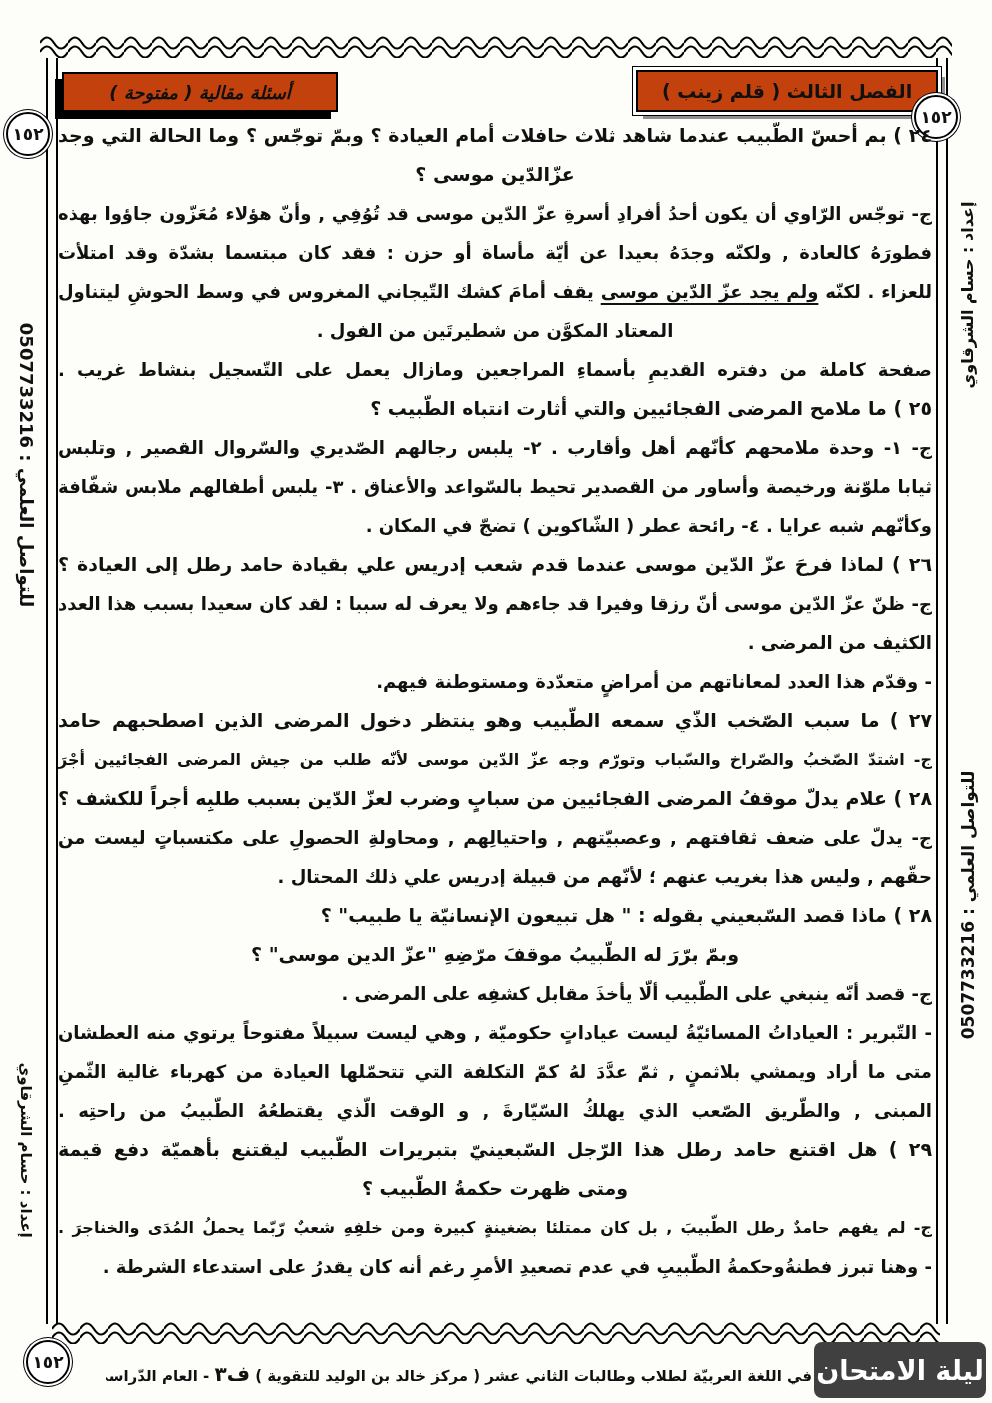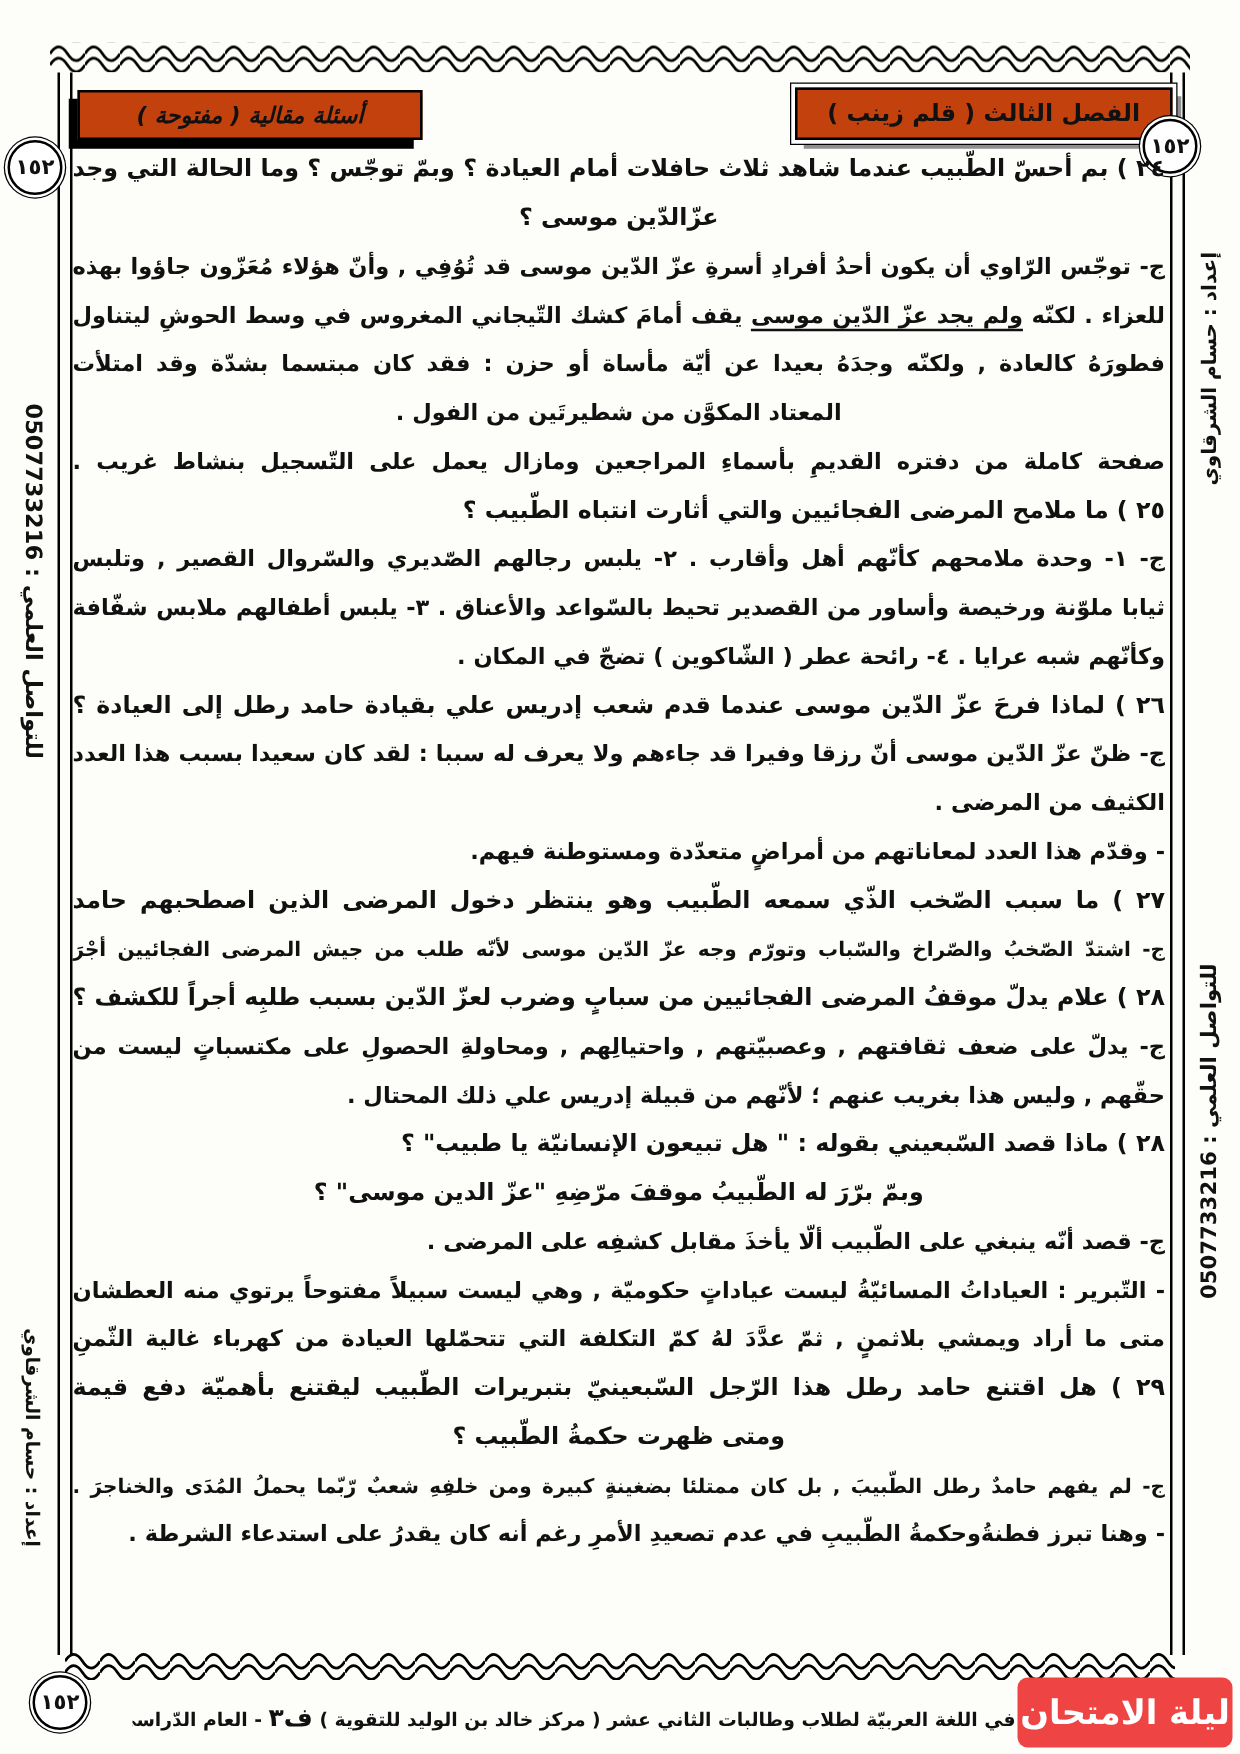--- a/index.html
+++ b/index.html
@@ -50,21 +50,21 @@
   .q{font-size:19px;}
   .a{font-size:18px;}
   .small{font-size:16px;}
   .fill{text-align:justify;text-align-last:justify;text-justify:inter-word;}
   .center{text-align:left;text-align-last:center;}
   .u{text-decoration:underline;text-decoration-thickness:2px;text-underline-offset:5px;}
   
   .footer-line{position:absolute;top:1352px;left:106px;width:706px;text-align:center;
     font-weight:bold;font-size:15px;line-height:44px;white-space:nowrap;overflow:hidden;}
   .footer-line .f3{font-size:20px;}
-  .brand{position:absolute;right:6px;top:1342px;width:172px;height:56px;background:#ef4444;
+  .brand{position:absolute;right:6px;top:1342px;width:172px;height:56px;background:#404040;
     color:#fff;border-radius:8px;display:flex;align-items:center;justify-content:center;
     font-size:27px;font-weight:bold;}
 </style>
 </head>
 <body>
 
 <div class="page">
 
   <svg class="wave wave-top" width="912" height="24" viewBox="0 0 912 24" preserveAspectRatio="none">
     <defs>
@@ -98,42 +98,43 @@
 
   <div class="vtext v-right-top">إعداد : حسام الشرقاوي</div>
   <div class="vtext v-right-bottom">للتواصل العلمي : 0507733216</div>
   <div class="vtext v-left-top">للتواصل العلمي : 0507733216</div>
   <div class="vtext v-left-bottom">إعداد : حسام الشرقاوي</div>
 
   <div class="content">
     <div class="ln q fill">٢٤ ) بم أحسّ الطّبيب عندما شاهد ثلاث حافلات أمام العيادة ؟ وبمّ توجّس ؟ وما الحالة التي وجد عليها</div>
     <div class="ln q center">عزّالدّين موسى ؟</div>
     <div class="ln a fill">ج- توجّس الرّاوي أن يكون أحدُ أفرادِ أسرةِ عزّ الدّين موسى قد تُوُفِي , وأنّ هؤلاء مُعَزّون جاؤوا بهذه الكثافة</div>
+    <div class="ln a fill">فطورَهُ كالعادة , ولكنّه وجدَهُ بعيدا عن أيّة مأساة أو حزن : فقد كان مبتسما بشدّة وقد امتلأت</div>
     <div class="ln a fill"><span>للعزاء . لكنّه </span><span class="u">ولم يجد عزّ الدّين موسى</span><span> يقف أمامَ كشك التّيجاني المغروس في وسط الحوشِ ليتناول</span></div>
-    <div class="ln a fill">فطورَهُ كالعادة , ولكنّه وجدَهُ بعيدا عن أيّة مأساة أو حزن : فقد كان مبتسما بشدّة وقد امتلأت</div>
     <div class="ln a center">المعتاد المكوَّن من شطيرتَين من الفول .</div>
     <div class="ln a fill">صفحة كاملة من دفتره القديمِ بأسماءِ المراجعين ومازال يعمل على التّسجيل بنشاط غريب .</div>
     <div class="ln q">٢٥ ) ما ملامح المرضى الفجائيين والتي أثارت انتباه الطّبيب ؟</div>
     <div class="ln a fill">ج- ١- وحدة ملامحهم كأنّهم أهل وأقارب . ٢- يلبس رجالهم الصّديري والسّروال القصير , وتلبس نساؤهم</div>
     <div class="ln a fill">ثيابا ملوّنة ورخيصة وأساور من القصدير تحيط بالسّواعد والأعناق . ٣- يلبس أطفالهم ملابس شفّافة</div>
     <div class="ln a">وكأنّهم شبه عرايا . ٤- رائحة عطر ( الشّاكوين ) تضجّ في المكان .</div>
     <div class="ln q fill">٢٦ ) لماذا فرحَ عزّ الدّين موسى عندما قدم شعب إدريس علي بقيادة حامد رطل إلى العيادة ؟ ولماذا جاؤوا ؟</div>
     <div class="ln a fill">ج- ظنّ عزّ الدّين موسى أنّ رزقا وفيرا قد جاءهم ولا يعرف له سببا : لقد كان سعيدا بسبب هذا العدد</div>
     <div class="ln a">الكثيف من المرضى .</div>
     <div class="ln a">- وقدّم هذا العدد لمعاناتهم من أمراضٍ متعدّدة ومستوطنة فيهم.</div>
     <div class="ln q fill">٢٧ ) ما سبب الصّخب الذّي سمعه الطّبيب وهو ينتظر دخول المرضى الذين اصطحبهم حامد رطل ؟</div>
     <div class="ln a small fill">ج- اشتدّ الصّخبُ والصّراخ والسّباب وتورّم وجه عزّ الدّين موسى لأنّه طلب من جيش المرضى الفجائيين أجْرَ علاجهم.</div>
     <div class="ln q fill">٢٨ ) علام يدلّ موقفُ المرضى الفجائيين من سبابٍ وضرب لعزّ الدّين بسبب طلبِه أجراً للكشف ؟</div>
     <div class="ln a fill">ج- يدلّ على ضعف ثقافتهم , وعصبيّتهم , واحتيالِهم , ومحاولةِ الحصولِ على مكتسباتٍ ليست من</div>
     <div class="ln a">حقّهم , وليس هذا بغريب عنهم ؛ لأنّهم من قبيلة إدريس علي ذلك المحتال .</div>
     <div class="ln q">٢٨ ) ماذا قصد السّبعيني بقوله : " هل تبيعون الإنسانيّة يا طبيب" ؟</div>
     <div class="ln q center">وبمّ برّرَ له الطّبيبُ موقفَ مرّضِهِ "عزّ الدين موسى" ؟</div>
     <div class="ln a">ج- قصد أنّه ينبغي على الطّبيب ألّا يأخذَ مقابل كشفِه على المرضى .</div>
     <div class="ln a fill">- التّبرير : العياداتُ المسائيّةُ ليست عياداتٍ حكوميّة , وهي ليست سبيلاً مفتوحاً يرتوي منه العطشان</div>
     <div class="ln a fill">متى ما أراد ويمشي بلاثمنٍ , ثمّ عدَّدَ لهُ كمّ التكلفة التي تتحمّلها العيادة من كهرباء غالية الثّمنِ وإيجار</div>
+    <div class="ln a fill">المبنى , والطّريق الصّعب الذي يهلكُ السّيّارةَ , و الوقت الّذي يقتطعُهُ الطّبيبُ من راحتِه .</div>
     <div class="ln q fill">٢٩ ) هل اقتنع حامد رطل هذا الرّجل السّبعينيّ بتبريرات الطّبيب ليقتنع بأهميّة دفع قيمة الكشف ؟</div>
     <div class="ln q center">ومتى ظهرت حكمةُ الطّبيب ؟</div>
     <div class="ln a small fill">ج- لم يفهم حامدٌ رطل الطّبيبَ , بل كان ممتلئا بضغينةٍ كبيرة ومن خلفِهِ شعبٌ رّبّما يحملُ المُدَى والخناجرَ .</div>
     <div class="ln a">- وهنا تبرز فطنةُوحكمةُ الطّبيبِ في عدم تصعيدِ الأمرِ رغم أنه كان يقدرُ على استدعاء الشرطة .</div>
   </div>
 
   <svg class="wave wave-bottom" width="888" height="24" viewBox="0 0 888 24" preserveAspectRatio="none">
     <defs>
       <pattern id="wb" width="28" height="24" patternUnits="userSpaceOnUse">
         <path d="M0 9 Q 7 -2 14 9 T 28 9" fill="none" stroke="#000" stroke-width="2.2"></path>

